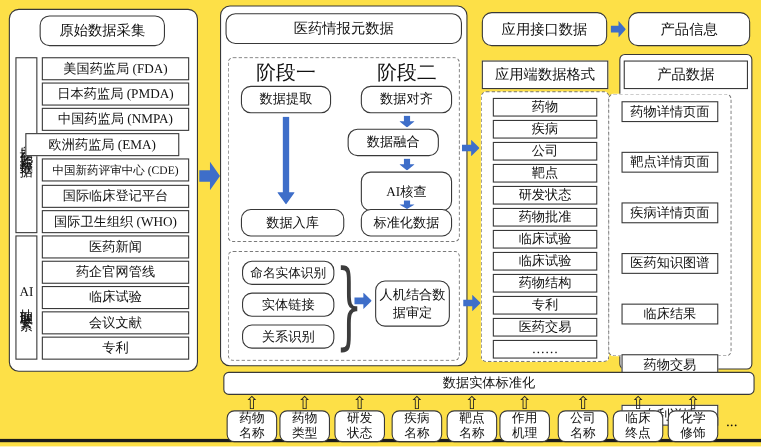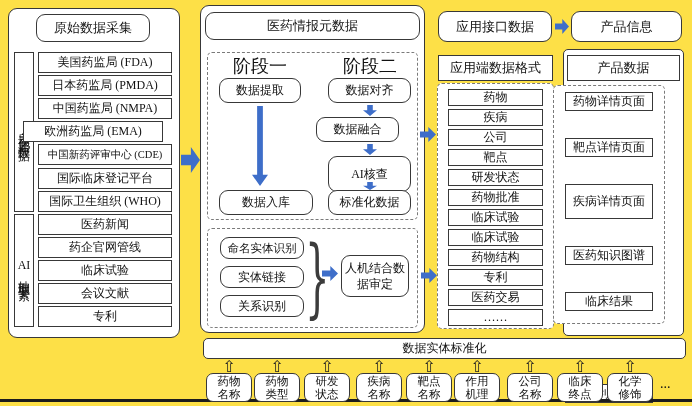--- a/index.html
+++ b/index.html
@@ -112,21 +112,21 @@
     <div class="box item" style="position:static;width:95px;height:17px;flex:none;">专利</div>
     <div class="box item" style="position:static;width:95px;height:17px;flex:none;">医药交易</div>
     <div class="box item" style="position:static;width:95px;height:17px;flex:none;">……</div>
   </div>
 
   <div class="panel" style="left:563px;top:49px;width:121px;height:287px;border-radius:5px;"></div>
   <div class="box title13" style="left:567px;top:55px;width:113px;height:26px;">产品数据</div>
   <div class="dashedbox flexcol" style="left:553px;top:85px;width:112px;height:239px;padding-top:6px;gap:27px;justify-content:flex-start;">
     <div class="box item" style="position:static;width:88px;height:19px;flex:none;">药物详情页面</div>
     <div class="box item" style="position:static;width:88px;height:19px;flex:none;">靶点详情页面</div>
-    <div class="box item" style="position:static;width:88px;height:35px;flex:none;">疾病详情页面</div>
+    <div class="box item" style="position:static;width:88px;height:19px;flex:none;">疾病详情页面</div>
     <div class="box item" style="position:static;width:88px;height:19px;flex:none;">医药知识图谱</div>
     <div class="box item" style="position:static;width:88px;height:19px;flex:none;">临床结果</div>
     <div class="box item" style="position:static;width:88px;height:19px;flex:none;">药物交易</div>
     <div class="box item" style="position:static;width:88px;height:19px;flex:none;">专利详情</div>
     <div class="box item" style="position:static;width:88px;height:19px;flex:none;">...</div>
   </div>
 
   <div class="box" style="left:203px;top:338px;width:483px;height:21px;border-radius:5px;">数据实体标准化</div>
 
   <div class="blackline"></div>

